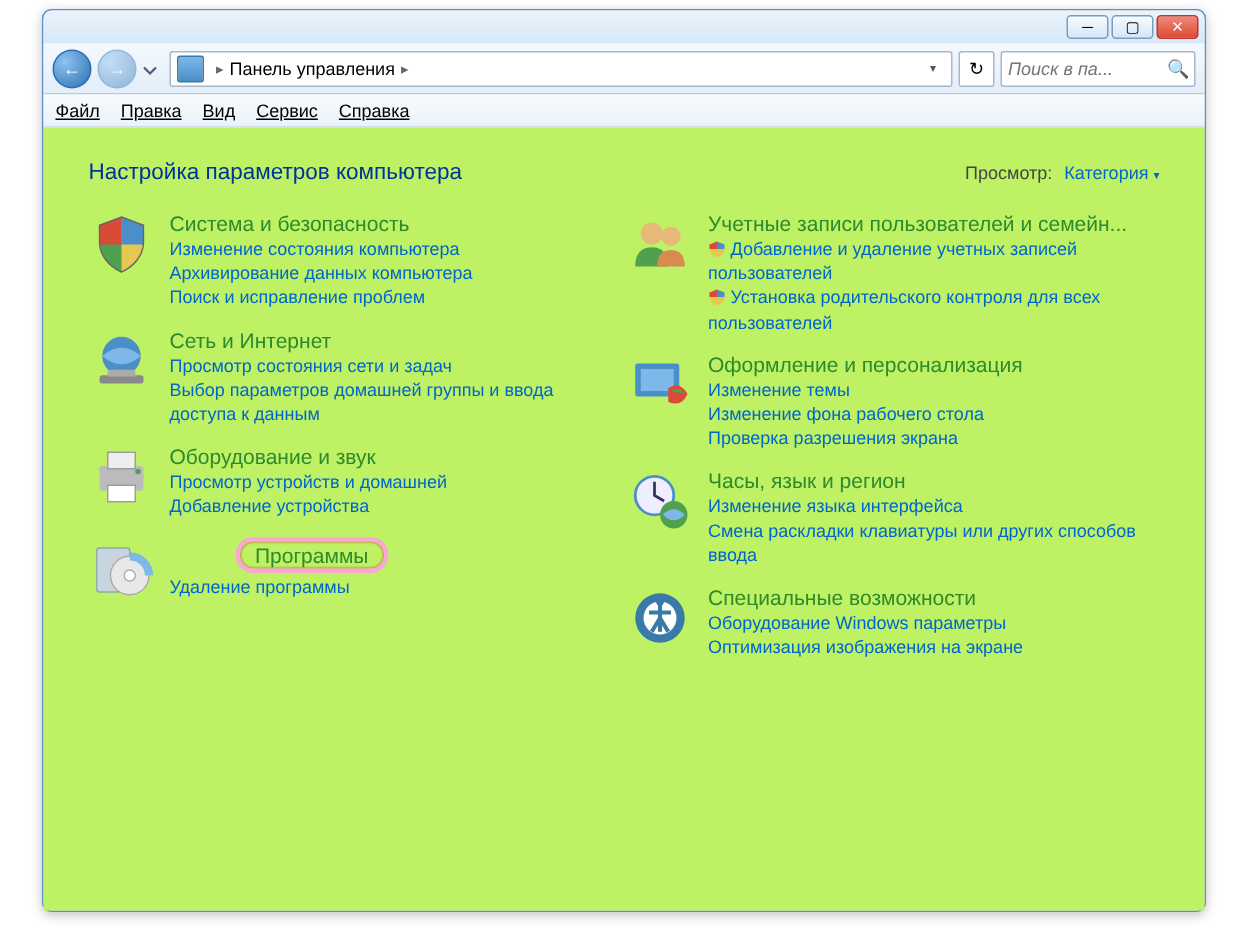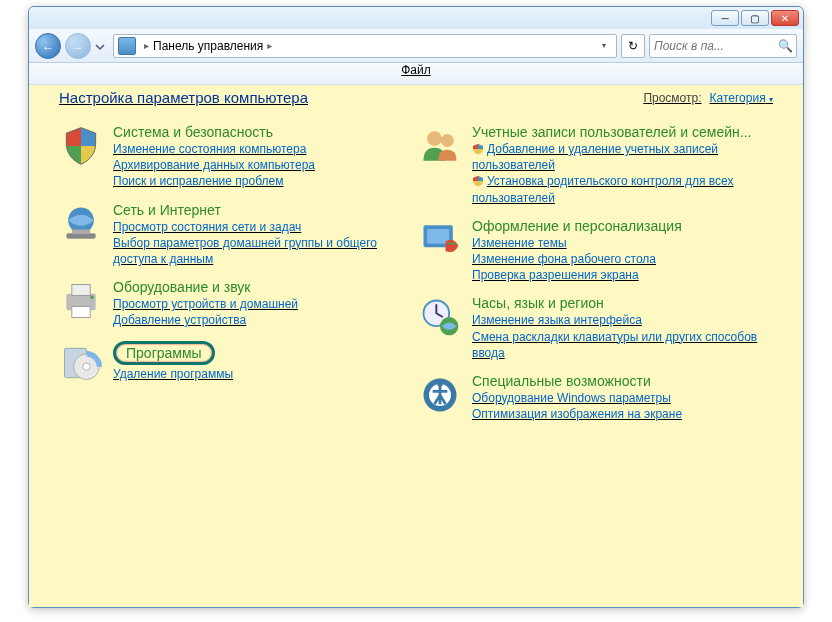--- a/index.html
+++ b/index.html
@@ -11,43 +11,43 @@
 .navbar { height: 34px; background: linear-gradient(#f4f9fe,#e3eef9); border-bottom: 1px solid #b9cde0; display: flex; align-items: center; padding: 0 6px; gap: 4px; }
 .navcircle { width: 26px; height: 26px; border-radius: 50%; background: radial-gradient(circle at 30% 30%, #8fc3ef, #2b6fb3); border: 1px solid #2b6fb3; display: flex; align-items: center; justify-content: center; color: #fff; font-size: 12px; }
 .navcircle.disabled { opacity: 0.45; }
 .navdrop { width: 10px; height: 10px; }
 .addrbar { flex: 1; height: 24px; border: 1px solid #a8b8c8; background: #fff; display: flex; align-items: center; padding: 0 4px; margin-left: 4px; border-radius: 2px; }
 .addr-icon { width: 18px; height: 18px; background: linear-gradient(#7eb8e8,#4a8fc8); border: 1px solid #3a7aa8; border-radius: 2px; margin-right: 4px; }
 .addr-sep { color: #666; margin: 0 4px; font-size: 10px; }
 .addr-text { color: #000; cursor: default; }
 .addr-drop { margin-left: auto; width: 16px; text-align: center; color: #555; font-size: 8px; }
 .refreshbtn { width: 24px; height: 24px; border: 1px solid #a8b8c8; background: #fff; display: flex; align-items: center; justify-content: center; border-radius: 2px; }
-.searchbox { width: 148px; height: 24px; border: 1px solid #a8b8c8; background: #fff; display: flex; align-items: center; padding: 0 4px; border-radius: 2px; }
+.searchbox { width: 130px; height: 24px; border: 1px solid #a8b8c8; background: #fff; display: flex; align-items: center; padding: 0 4px; border-radius: 2px; }
 .searchbox input { border: none; outline: none; width: 100%; font-style: italic; color: #888; font-size: 12px; }
 .searchbox .sicon { width: 14px; height: 14px; color: #557; }
-.menubar { height: 22px; background: linear-gradient(#f7fbfe,#eaf2fa); border-bottom: 1px solid #d0dce8; display: flex; align-items: center; padding: 0 8px; gap: 14px; flex-direction: column; }
+.menubar { height: 22px; background: linear-gradient(#f7fbfe,#eaf2fa); border-bottom: 1px solid #d0dce8; display: flex; align-items: center; padding: 0 8px; gap: 14px; }
 .menubar span { cursor: default; }
 .menubar span u { text-decoration: underline; }
-.content { flex: 1; background: #fef9c3; padding: 4px 30px; overflow: auto; position: relative; text-decoration: underline; }
+.content { flex: 1; background: #bef264; padding: 21px 30px; overflow: auto; position: relative; }
 .heading-row { display: flex; justify-content: space-between; align-items: center; margin-bottom: 18px; }
 .heading { color: #003399; font-size: 15px; }
 .viewby { font-size: 12px; color: #444; display: flex; gap: 8px; align-items: center; }
 .viewby .vv { color: #0066cc; }
 .viewby .arrow { font-size: 8px; color: #0066cc; }
 .cols { display: flex; gap: 4px; }
 .col { flex: 1; display: flex; flex-direction: column; gap: 12px; }
 .cat { display: flex; gap: 10px; }
 .cicon { width: 44px; height: 44px; flex-shrink: 0; display: flex; align-items: center; justify-content: center; }
 .cicon svg { width: 44px; height: 44px; }
 .cbody { flex: 1; }
 .ctitle { color: #2d8a2d; font-size: 14px; cursor: pointer; display: inline-block; }
 .clinks { font-size: 12px; margin-top: 1px; }
 .clink { color: #0066cc; cursor: pointer; display: block; line-height: 1.35; }
 .clink .shield { display: inline-block; width: 12px; height: 12px; margin-right: 3px; vertical-align: -2px; }
-.highlight-ring { border: 3px solid #0f766e; border-radius: 14px; padding: 1px 10px; box-shadow: inset 0 0 2px #cc2222; }
+.highlight-ring { border: 3px solid #f9a8d4; border-radius: 14px; padding: 1px 10px; box-shadow: inset 0 0 2px #cc2222; margin-left: 44px; }
 </style>
 </head>
 <body>
 
 <div class="window">
 
   <div class="titlebar">
     <div class="winbtn">─</div>
     <div class="winbtn">▢</div>
     <div class="winbtn close">✕</div>
@@ -122,21 +122,21 @@
                 <circle cx="24" cy="20" r="14" fill="#4a8fc8"></circle>
                 <path d="M10 20 Q24 8 38 20 Q24 32 10 20 Z" fill="#7eb8e8"></path>
                 <rect x="8" y="34" width="32" height="6" rx="2" fill="#888"></rect>
                 <rect x="14" y="30" width="20" height="5" fill="#aaa"></rect>
               </svg>
           </div>
           <div class="cbody">
             <span class="ctitle">Сеть и Интернет</span>
             <div class="clinks">
               <span class="clink">Просмотр состояния сети и задач</span>
-              <span class="clink">Выбор параметров домашней группы и общего доступа к данным</span>
+              <span class="clink">Выбор параметров домашней группы и ввода доступа к данным</span>
             </div>
           </div>
         </div>
 
         <div class="cat">
           <div class="cicon">
             <svg viewBox="0 0 48 48">
                 <rect x="8" y="16" width="32" height="18" rx="2" fill="#bbb"></rect>
                 <rect x="14" y="6" width="20" height="12" fill="#eee" stroke="#999"></rect>
                 <rect x="14" y="30" width="20" height="12" fill="#fff" stroke="#999"></rect>

